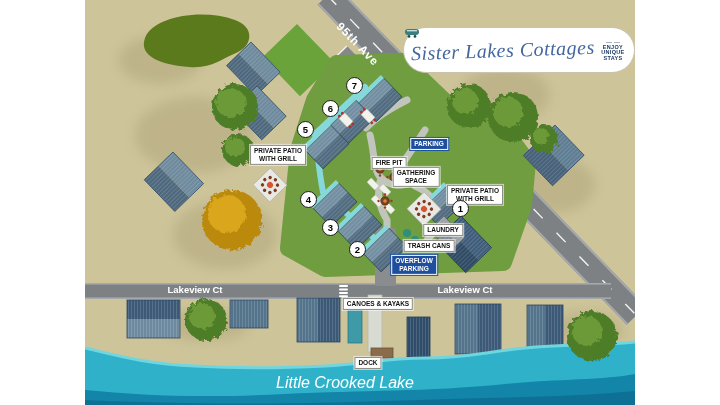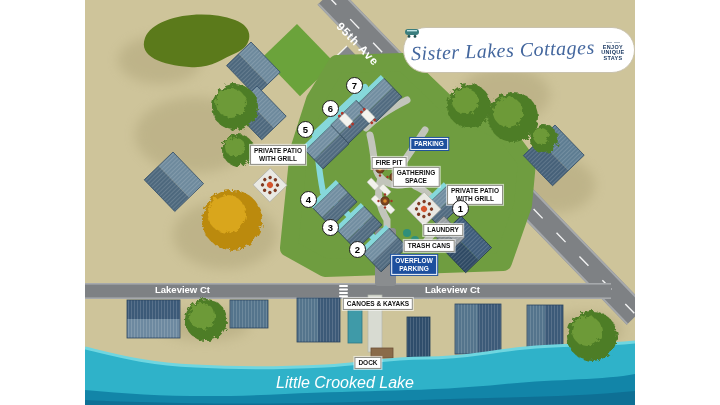--- a/index.html
+++ b/index.html
@@ -9,21 +9,21 @@
   .map svg{position:absolute;left:0;top:0;}
 
   
   .lbl{position:absolute;transform:translate(-50%,-50%);background:#ffffff;border:1px solid #8a8a82;
        color:#111;font-size:6.5px;font-weight:bold;line-height:1.25;padding:1px 3px;text-align:center;
        white-space:nowrap;box-shadow:0 0 0 1px rgba(255,255,255,.6);}
   .lbl span{display:block;}
   .lbl.blue{background:#1d4f9e;color:#fff;border:1px solid #ffffff;box-shadow:0 0 0 1px #1d4f9e;}
   .roadname{position:absolute;color:#fff;font-weight:bold;}
   .ave{left:258px;top:20px;font-size:11.5px;letter-spacing:1px;transform:rotate(46deg);transform-origin:0 0;}
-  .lakeview{width:80px;text-align:left;font-size:9.5px;top:284px;}
+  .lakeview{width:80px;text-align:center;font-size:9.5px;top:284px;}
   .lakename{position:absolute;left:150px;top:374px;width:220px;text-align:center;color:#fff;
             font-size:16px;font-weight:normal;font-style:italic;}
   .numcirc{position:absolute;width:15px;height:15px;border-radius:50%;background:#fff;border:1.6px solid #1c1c1c;
            color:#000;font-size:9.5px;font-weight:bold;display:flex;align-items:center;justify-content:center;}
   .logo{position:absolute;left:318px;top:27px;width:230px;height:44px;background:#fff;border:1.5px solid #c9c2ad;
         border-radius:24px;display:flex;align-items:center;justify-content:center;gap:6px;}
   .logo .script{font-family:"Liberation Serif",serif;font-style:italic;font-size:20px;color:#44679e;
                 letter-spacing:.5px;transform:rotate(-2deg);}
   .badge{display:flex;flex-direction:column;align-items:center;line-height:1;margin-right:2px;}
   .badge .txt{font-size:5.5px;font-weight:bold;color:#1c3a63;letter-spacing:.3px;text-align:center;}

